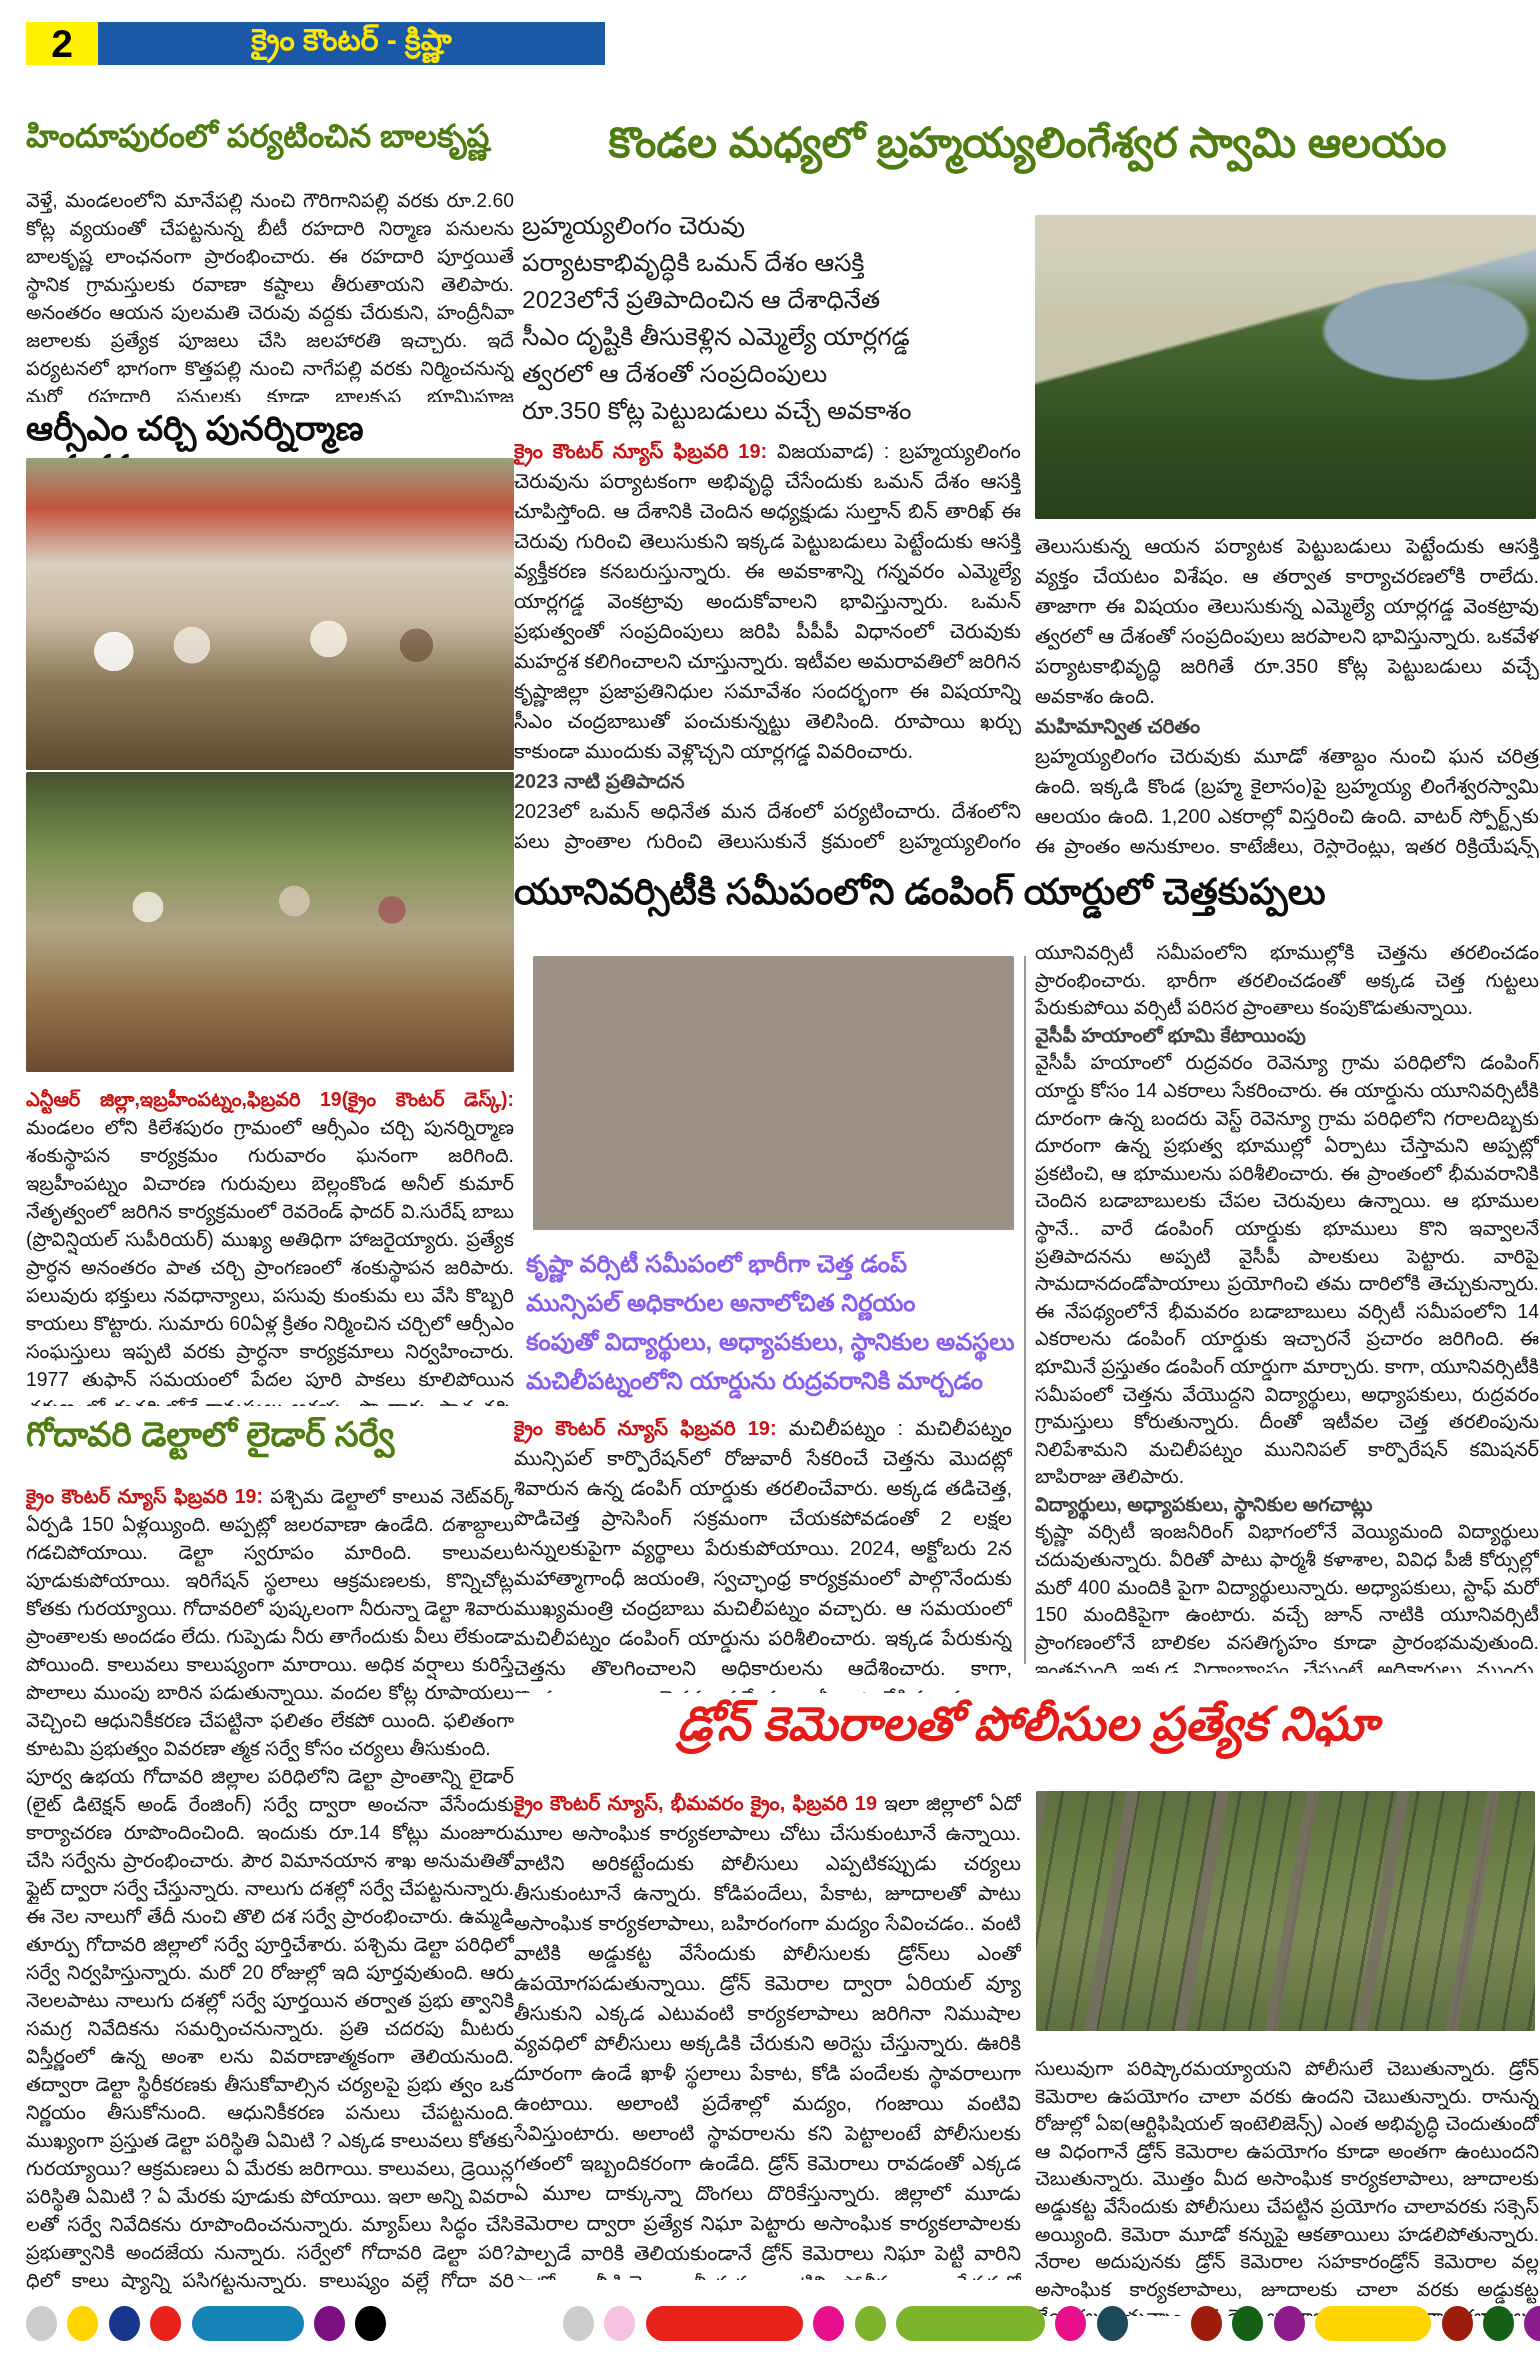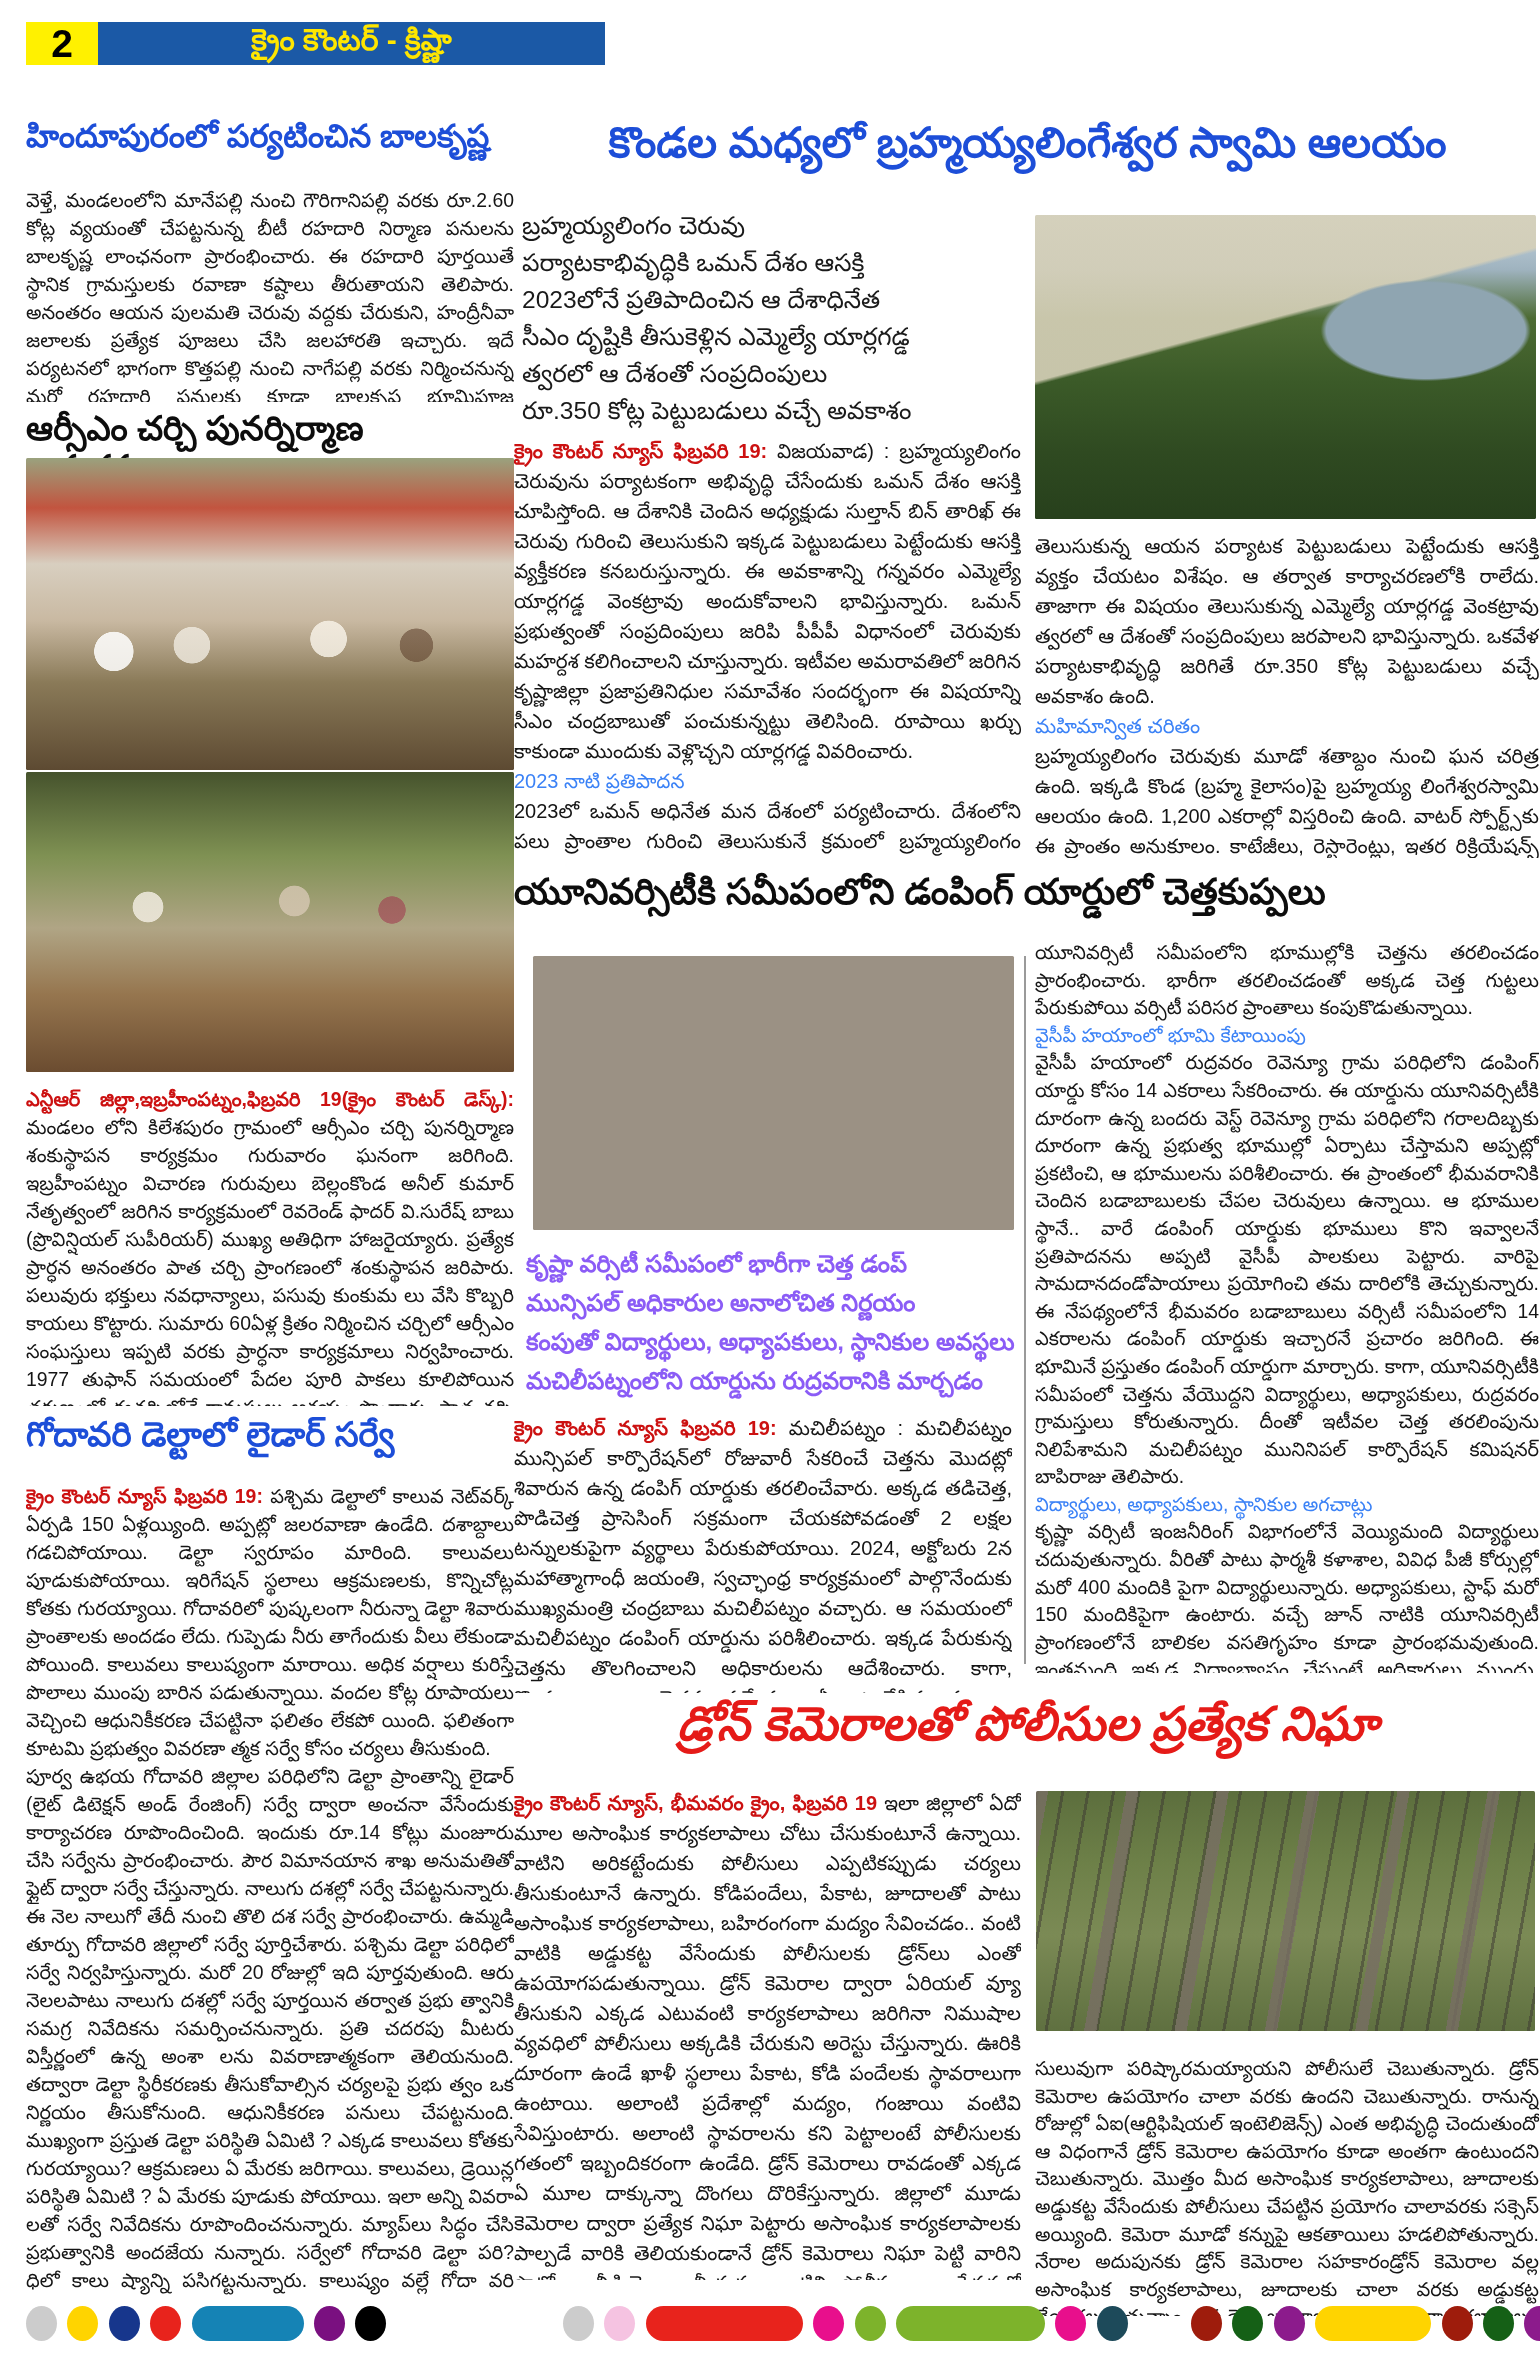--- a/index.html
+++ b/index.html
@@ -4,27 +4,27 @@
 <style>
   html,body{margin:0;padding:0;background:#ffffff;}
   #page{position:relative;width:1541px;height:2377px;background:#ffffff;overflow:hidden;
         font-family:"Liberation Sans",sans-serif;color:#111;}
   
   .hdr-box{position:absolute;top:22.4px;height:43px;display:flex;align-items:center;justify-content:center;}
   #page-num{left:26px;width:72px;background:#fff100;color:#000;font-size:39px;font-weight:bold;}
   #masthead{left:98px;width:507px;background:#1b59a6;color:#ffe600;font-size:30px;font-weight:bold;}
   #dateband{left:605px;width:916px;background:#e8231c;color:#ffffff;font-size:30px;font-weight:bold;}
   
-  .headline-blue{position:absolute;color:#1d4ed8;font-weight:bold;line-height:1.15;}
+  .headline-blue{position:absolute;color:#4d7c0f;font-weight:bold;line-height:1.15;}
   .headline-black{position:absolute;color:#0d0d0d;font-weight:bold;line-height:1.15;}
   .headline-red{position:absolute;color:#e51b18;font-weight:bold;line-height:1.1;text-align:center;}
   .body-txt{position:absolute;font-size:19.4px;line-height:28px;text-align:justify;color:#151515;overflow:hidden;}
   .body-txt2{position:absolute;font-size:20px;line-height:30px;text-align:justify;color:#151515;overflow:hidden;}
   .dateline{color:#cc1111;font-weight:bold;}
-  .subhead-line{font-weight:normal;color:#3b82f6;}
+  .subhead-line{font-weight:bold;color:#404040;}
   .subheads{position:absolute;font-size:24.6px;font-weight:normal;color:#1a1a1a;line-height:37px;overflow:hidden;}
   .subheads4{position:absolute;font-size:24px;font-weight:bold;color:#8b5cf6;line-height:39px;overflow:hidden;}
   
   .photo{position:absolute;border-radius:1.5px;}
   #photo-church{
     background:
       radial-gradient(circle at 18% 62%, rgba(255,255,255,.85) 0 19.4px, rgba(255,255,255,0) 20px),
       radial-gradient(circle at 34% 60%, rgba(240,235,225,.8) 0 18px, rgba(255,255,255,0) 18.6px),
       radial-gradient(circle at 62% 58%, rgba(250,245,235,.8) 0 18px, rgba(255,255,255,0) 18.6px),
       radial-gradient(circle at 80% 60%, rgba(90,60,40,.55) 0 16.4px, rgba(255,255,255,0) 17px),

